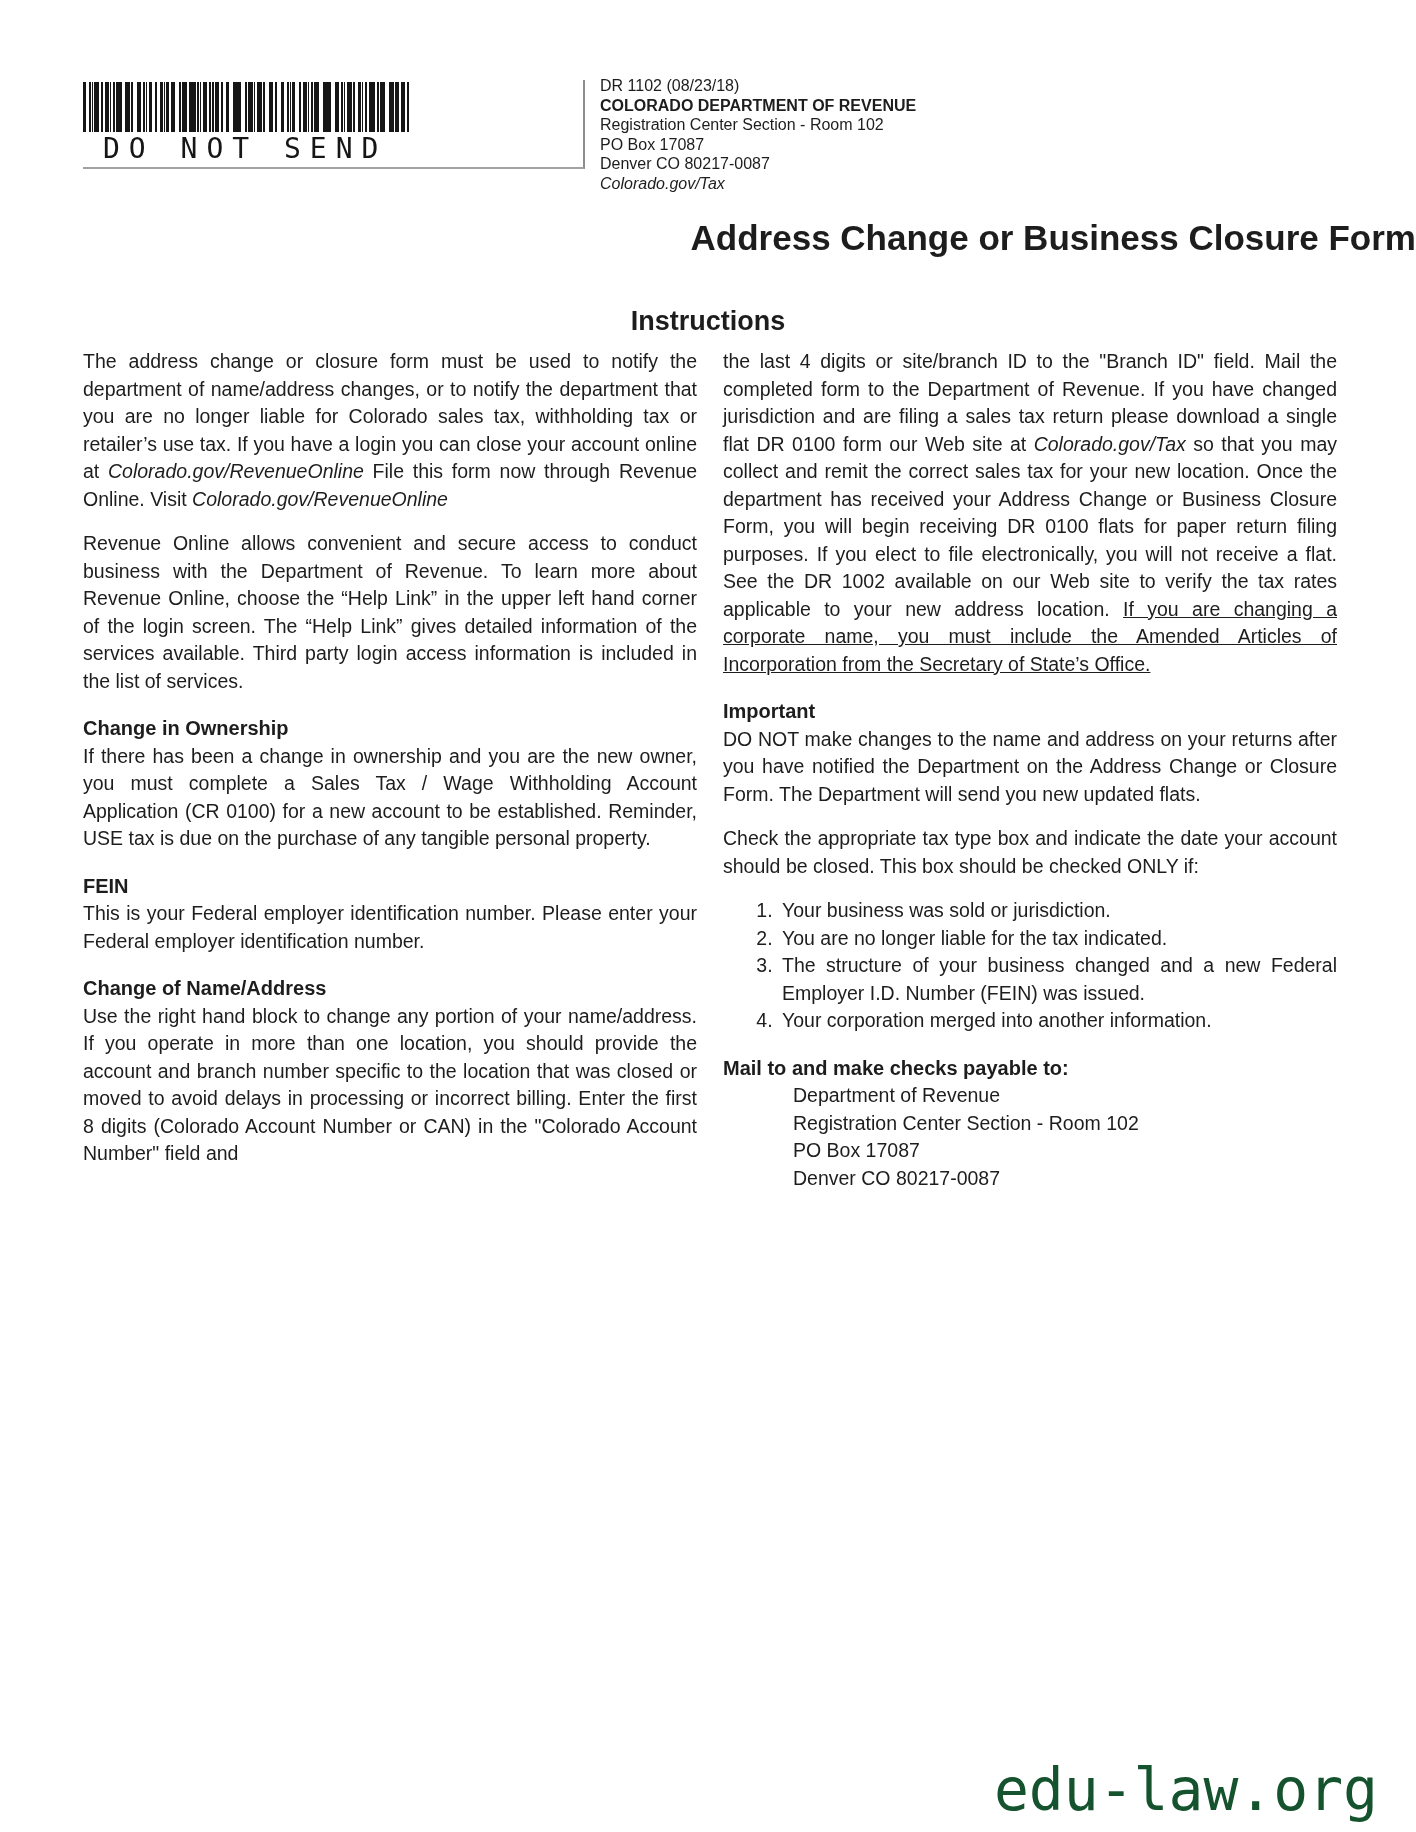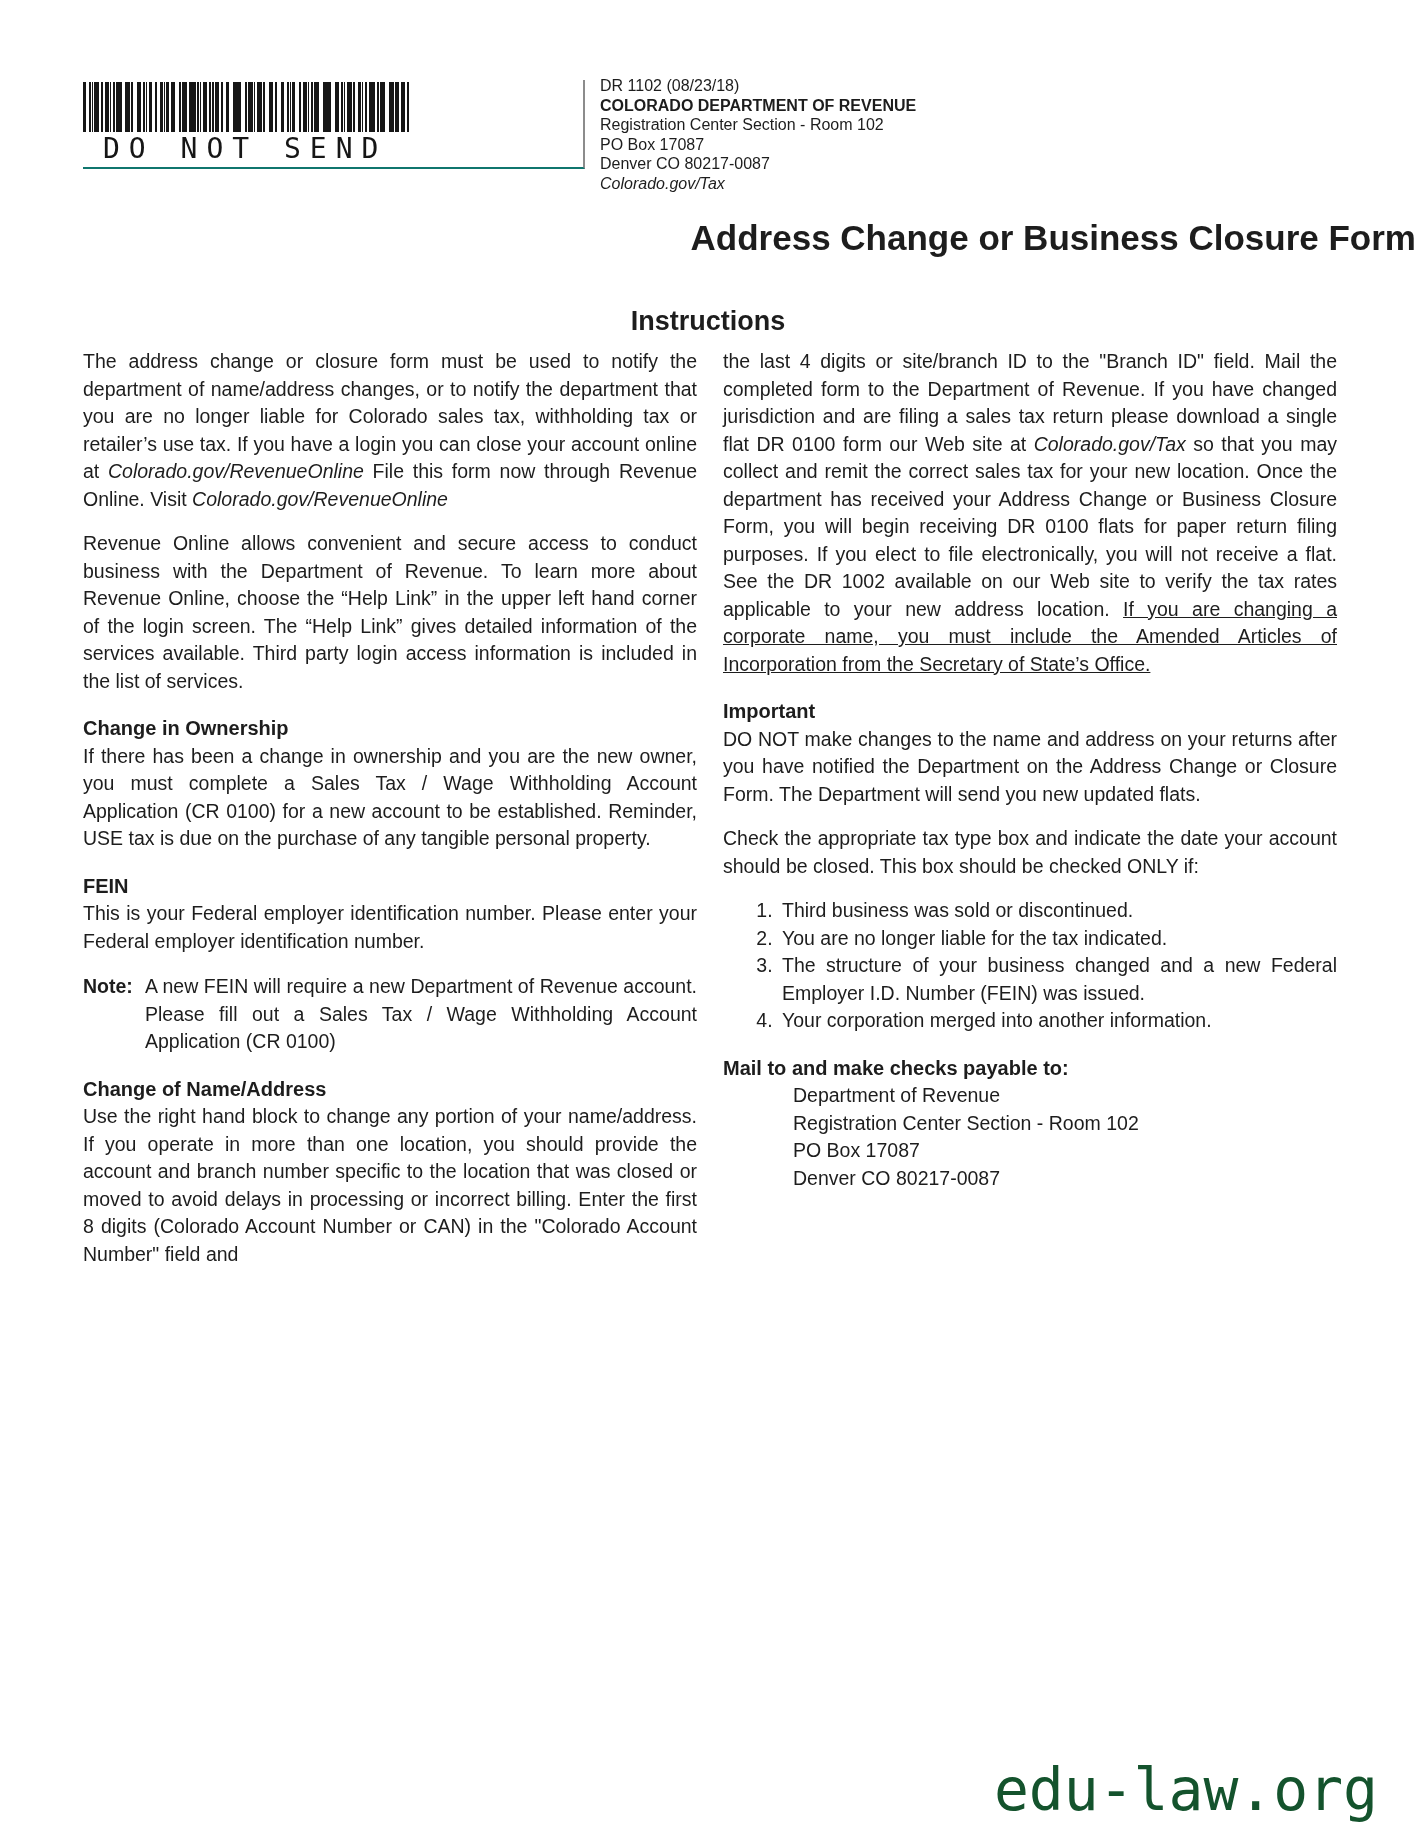--- a/index.html
+++ b/index.html
@@ -8,21 +8,21 @@
     width:1416px;height:1832px;
     background:#ffffff;
     color:#1d1d1d;
     font-family:"Liberation Sans", sans-serif;
     overflow:hidden;
   }
   
   .barcode-box{
     position:absolute;left:83px;top:80px;width:500px;height:87px;
     border-right:2px solid #8c8c8c;
-    border-bottom:2px solid #0f766e;
+    border-bottom:2px solid #a3a3a3;
   }
   .barcode{
     width:330px;height:50px;margin:2px 0 0 0;
     background:
       repeating-linear-gradient(90deg,#161616 0 2px,transparent 2px 6px),
       repeating-linear-gradient(90deg,#161616 0 3px,transparent 3px 11px),
       repeating-linear-gradient(90deg,#161616 0 1px,transparent 1px 9px),
       repeating-linear-gradient(90deg,transparent 0 14px,#161616 14px 16px,transparent 16px 23px);
   }
   .dns-label{
@@ -97,39 +97,35 @@
   <div class="col col-left">
     <p><span>The address change or closure form must be used to notify the department of name/address changes, or to notify the department that you are no longer liable for Colorado sales tax, withholding tax or retailer’s use tax. If you have a login you can close your account online at </span><span class="i">Colorado.gov/RevenueOnline</span><span> File this form now through Revenue Online. Visit </span><span class="i">Colorado.gov/RevenueOnline</span></p>
     <p>Revenue Online allows convenient and secure access to conduct business with the Department of Revenue. To learn more about Revenue Online, choose the “Help Link” in the upper left hand corner of the login screen. The “Help Link” gives detailed information of the services available. Third party login access information is included in the list of services.</p>
 
     <h3>Change in Ownership</h3>
     <p>If there has been a change in ownership and you are the new owner, you must complete a Sales Tax / Wage Withholding Account Application (CR 0100) for a new account to be established. Reminder, USE tax is due on the purchase of any tangible personal property.</p>
 
     <h3>FEIN</h3>
     <p>This is your Federal employer identification number. Please enter your Federal employer identification number.</p>
 
-    <div class="note">
-      <span class="note-label">Note:</span>
-      <p>A new FEIN will require a new Department of Revenue account. Please fill out a Sales Tax / Wage Withholding Account Application (CR 0100)</p>
-    </div>
 
     <h3>Change of Name/Address</h3>
     <p>Use the right hand block to change any portion of your name/address. If you operate in more than one location, you should provide the account and branch number specific to the location that was closed or moved to avoid delays in processing or incorrect billing.  Enter the first 8 digits (Colorado Account Number or CAN) in the "Colorado Account Number" field and</p>
   </div>
 
   <div class="col col-right">
     <p><span>the last 4 digits or site/branch ID to the "Branch ID" field. Mail the completed form to the Department of Revenue. If you have changed jurisdiction and are filing a sales tax return please download a single flat DR 0100 form our Web site at </span><span class="i">Colorado.gov/Tax</span><span> so that you may collect and remit the correct sales tax for your new location. Once the department has received your Address Change or Business Closure Form, you will begin receiving DR 0100 flats for paper return filing purposes. If you elect to file electronically, you will not receive a flat. See the DR 1002 available on our Web site to verify the tax rates applicable to your new address location. </span><span class="u">If you are changing a corporate name, you must include the Amended Articles of Incorporation from the Secretary of State’s Office.</span></p>
 
     <h3>Important</h3>
     <p>DO NOT make changes to the name and address on your returns after you have notified the Department on the Address Change or Closure Form. The Department will send you new updated flats.</p>
 
     <p>Check the appropriate tax type box and indicate the date your account should be closed. This box should be checked ONLY if:</p>
 
     <ol class="closure-list">
-      <li>Third business was sold or discontinued.</li>
+      <li>Your business was sold or jurisdiction.</li>
       <li>You are no longer liable for the tax indicated.</li>
       <li>The structure of your business changed and a new Federal Employer I.D. Number (FEIN) was issued.</li>
       <li>Your corporation merged into another information.</li>
     </ol>
 
     <h3 class="mail-head">Mail to and make checks payable to:</h3>
     <div class="mail-block">
       <div>Department of Revenue</div>
       <div>Registration Center Section - Room 102</div>
       <div>PO Box 17087</div>

